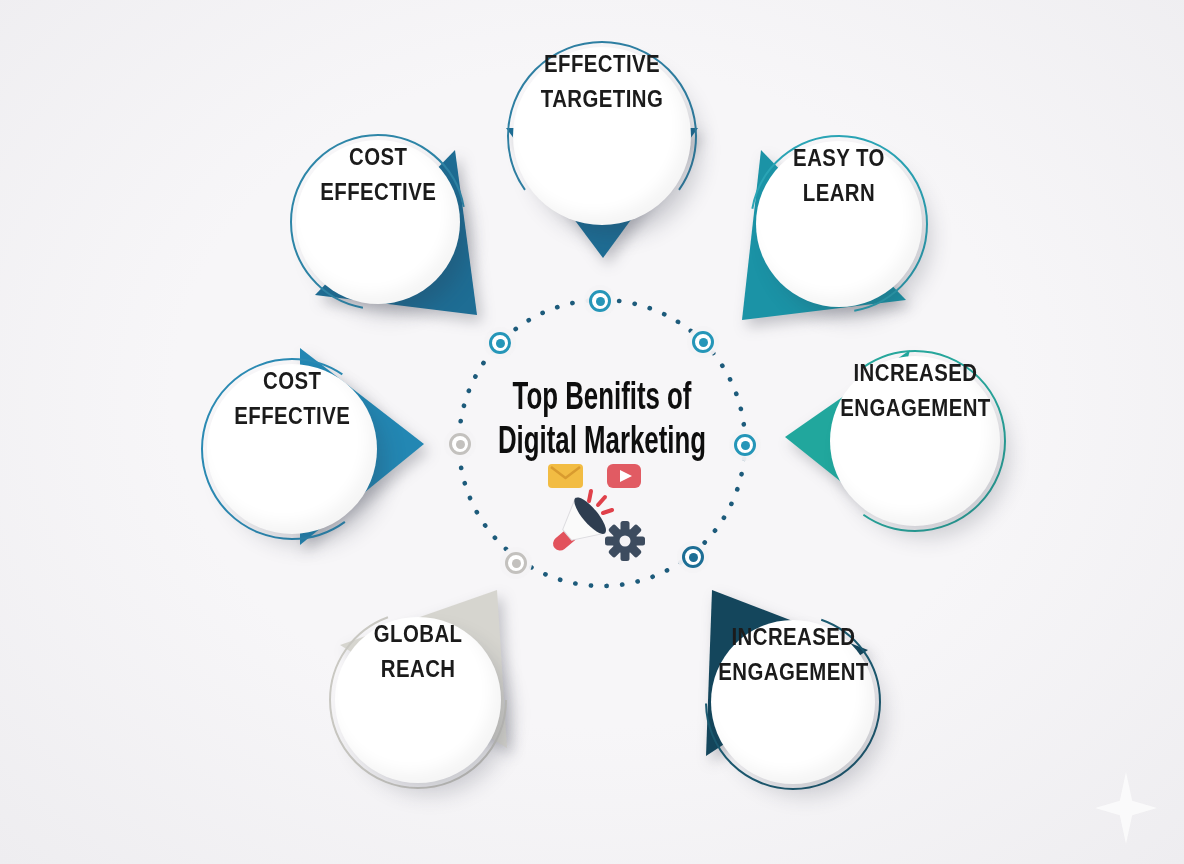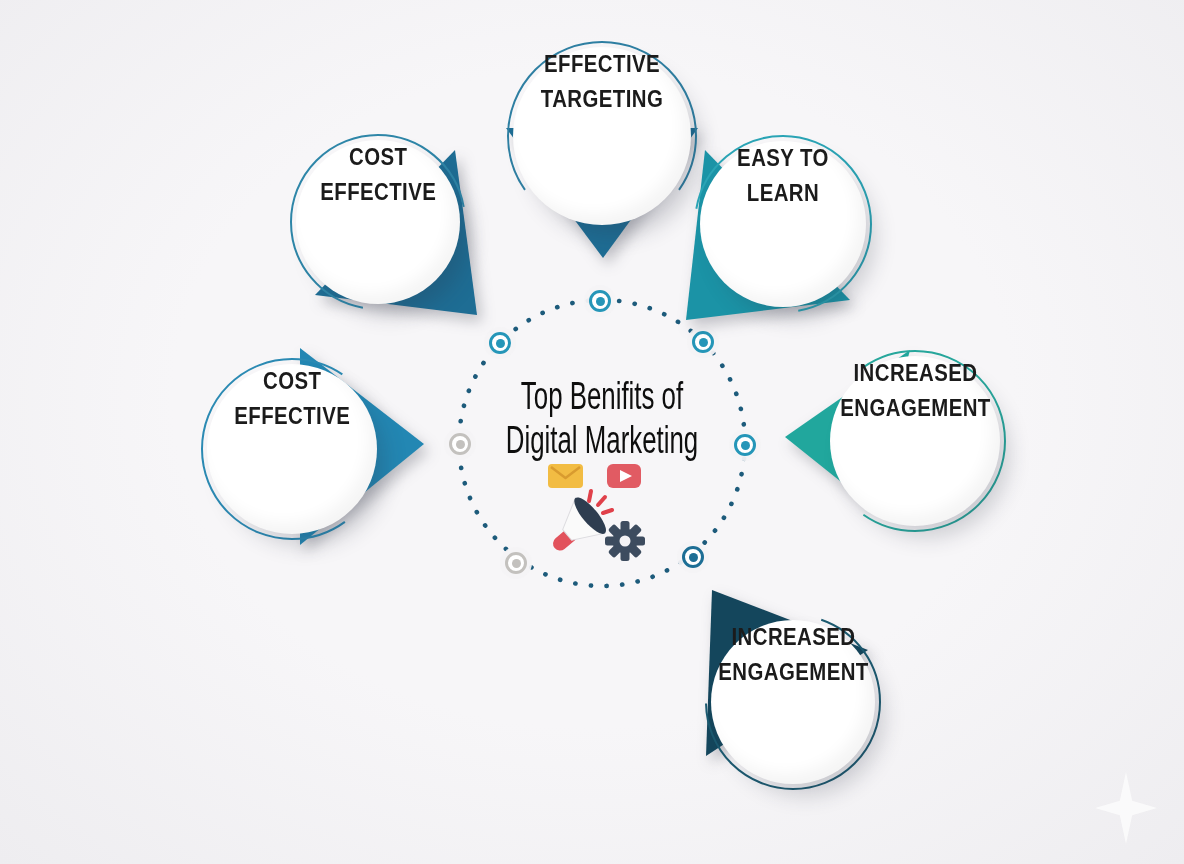--- a/index.html
+++ b/index.html
@@ -34,21 +34,21 @@
     stroke-dasharray:.2 15.5;stroke-linecap:round;}
   .marker{
     position:absolute;width:22px;height:22px;border-radius:50%;
     border:3px solid var(--mc);background:#fff;box-sizing:border-box;
     box-shadow:0 0 0 5px rgba(244,243,245,.95);
     display:flex;align-items:center;justify-content:center;
   }
   .marker .dot{width:9px;height:9px;border-radius:50%;background:var(--mc);}
   .title-block{
     position:absolute;left:442px;top:374px;width:320px;text-align:center;
-    color:#0e0e0e;font-weight:normal;
+    color:#0e0e0e;font-weight:bold;
   }
   .title-line{font-size:38px;line-height:1.16;transform:scaleX(.68);white-space:nowrap;}
   .center-icon{position:absolute;}
   
   .watermark{
     position:absolute;left:1095px;top:772px;width:62px;height:72px;
     background:var(--wm,#fdfdfd);opacity:.8;
     clip-path:polygon(50% 0%,60% 40%,100% 50%,60% 60%,50% 100%,40% 60%,0% 50%,40% 40%);
   }
 </style>
@@ -143,21 +143,21 @@
         <polygon points="202,53 224,218 62,198"></polygon>
       </svg>
     <svg class="arc-svg" width="250" height="250">
         <circle cx="125" cy="125" r="87" pathLength="360" stroke-dasharray="250 110" stroke-dashoffset="-100"></circle>
       </svg>
     <div class="circle" style="width:164px;height:164px">
       <div class="label"><span>COST</span><br><span>EFFECTIVE</span></div>
     </div>
   </div>
 
-  <div class="node" style="left: 658px; top: 99px; --tri: #1b93a6; --arc: #2aa4b5;">
+  <div class="node" style="left: 714px; top: 99px; --tri: #1b93a6; --arc: #2aa4b5;">
     <svg class="tri-svg" width="250" height="250">
         <polygon points="47,51 192,201 28,221"></polygon>
       </svg>
     <svg class="arc-svg" width="250" height="250">
         <circle cx="125" cy="125" r="88" pathLength="360" stroke-dasharray="250 110" stroke-dashoffset="-190"></circle>
       </svg>
     <div class="circle" style="width:166px;height:166px">
       <div class="label"><span>EASY TO</span><br><span>LEARN</span></div>
     </div>
   </div>
@@ -179,20 +179,31 @@
         <polygon points="44,13 200,73 38,179"></polygon>
       </svg>
     <svg class="arc-svg" width="250" height="250">
         <circle cx="125" cy="125" r="87" pathLength="360" stroke-dasharray="250 110" stroke-dashoffset="-289"></circle>
       </svg>
     <div class="circle" style="width:164px;height:164px">
       <div class="label"><span>INCREASED</span><br><span>ENGAGEMENT</span></div>
     </div>
   </div>
 
+  <div class="node" style="left: 293px; top: 575px; --tri: #d6d5cf; --arc: #c9c8c2;">
+    <svg class="tri-svg" width="250" height="250">
+        <polygon points="47,70 204,15 214,173"></polygon>
+      </svg>
+    <svg class="arc-svg" width="250" height="250">
+        <circle cx="125" cy="125" r="88" pathLength="360" stroke-dasharray="250 110" stroke-dashoffset="0"></circle>
+      </svg>
+    <div class="circle" style="width:166px;height:166px">
+      <div class="label"><span>GLOBAL</span><br><span>REACH</span></div>
+    </div>
+  </div>
 
   <div class="node" style="left: 167px; top: 324px; --tri: #2387b3; --arc: #2b8ab3;">
     <svg class="tri-svg" width="250" height="250">
         <polygon points="133,24 257,120 133,221"></polygon>
       </svg>
     <svg class="arc-svg" width="250" height="250">
         <circle cx="125" cy="125" r="90" pathLength="360" stroke-dasharray="250 110" stroke-dashoffset="-54"></circle>
       </svg>
     <div class="circle" style="width:170px;height:170px">
       <div class="label"><span>COST</span><br><span>EFFECTIVE</span></div>

